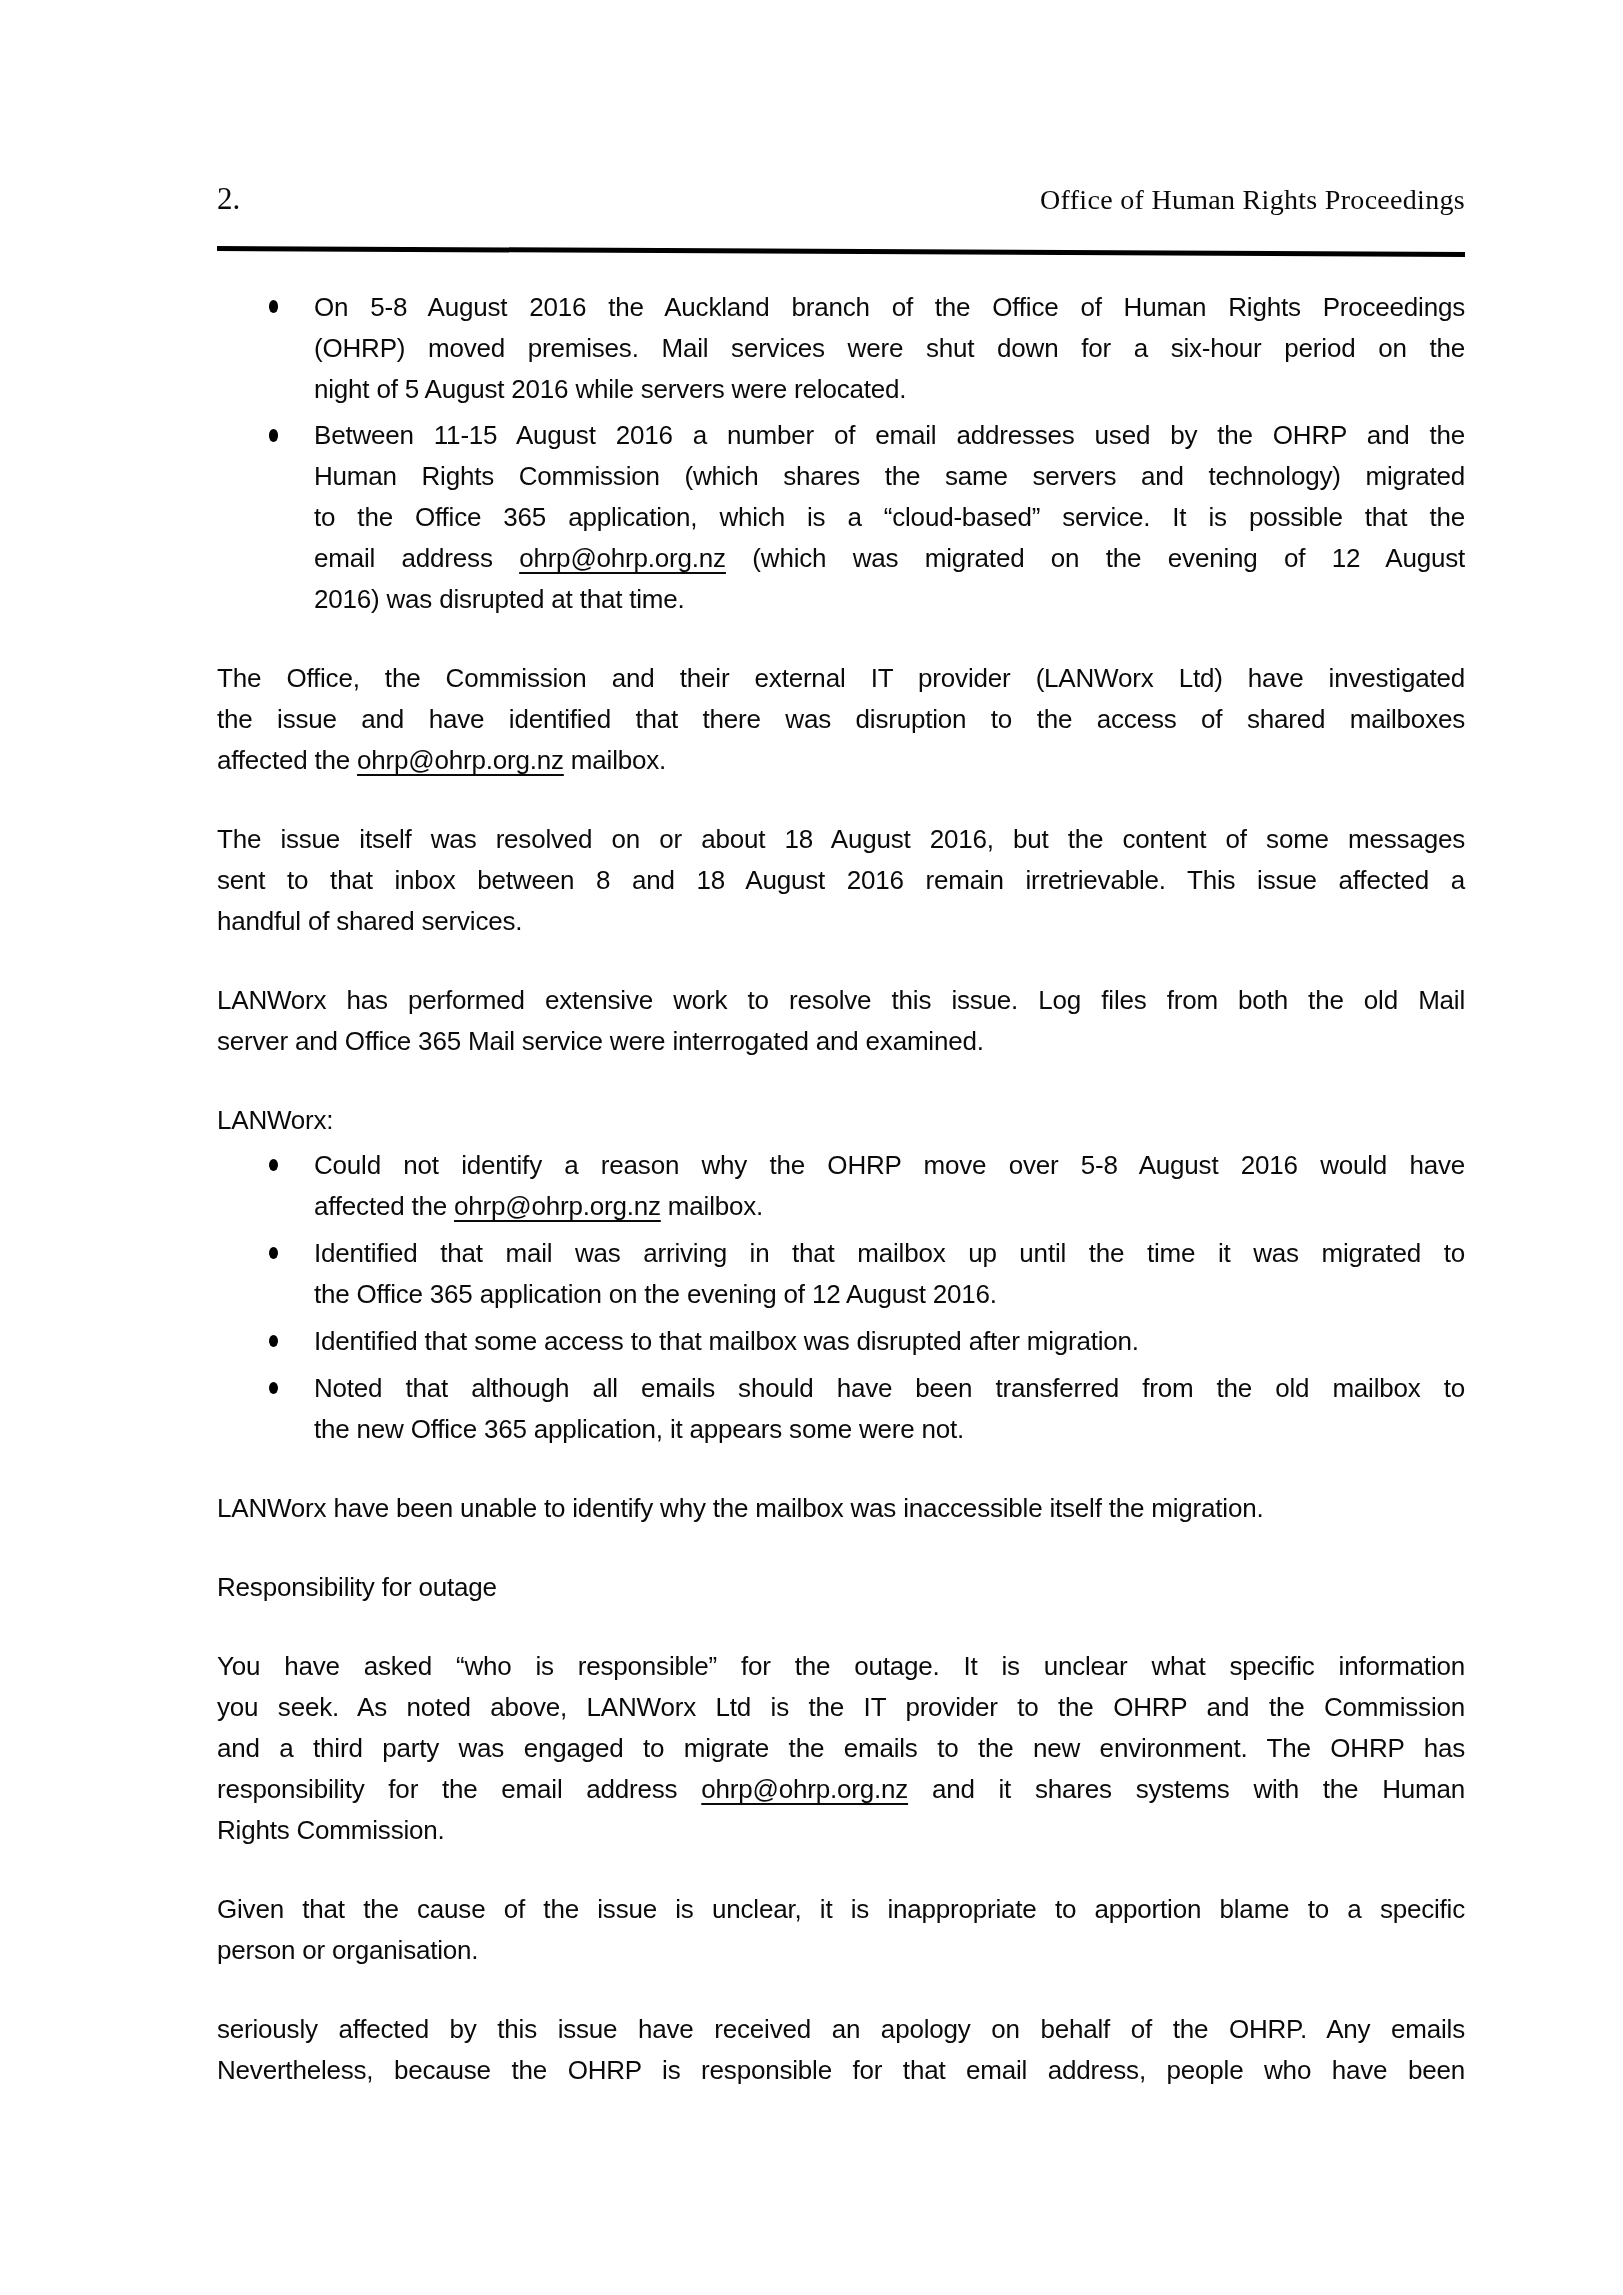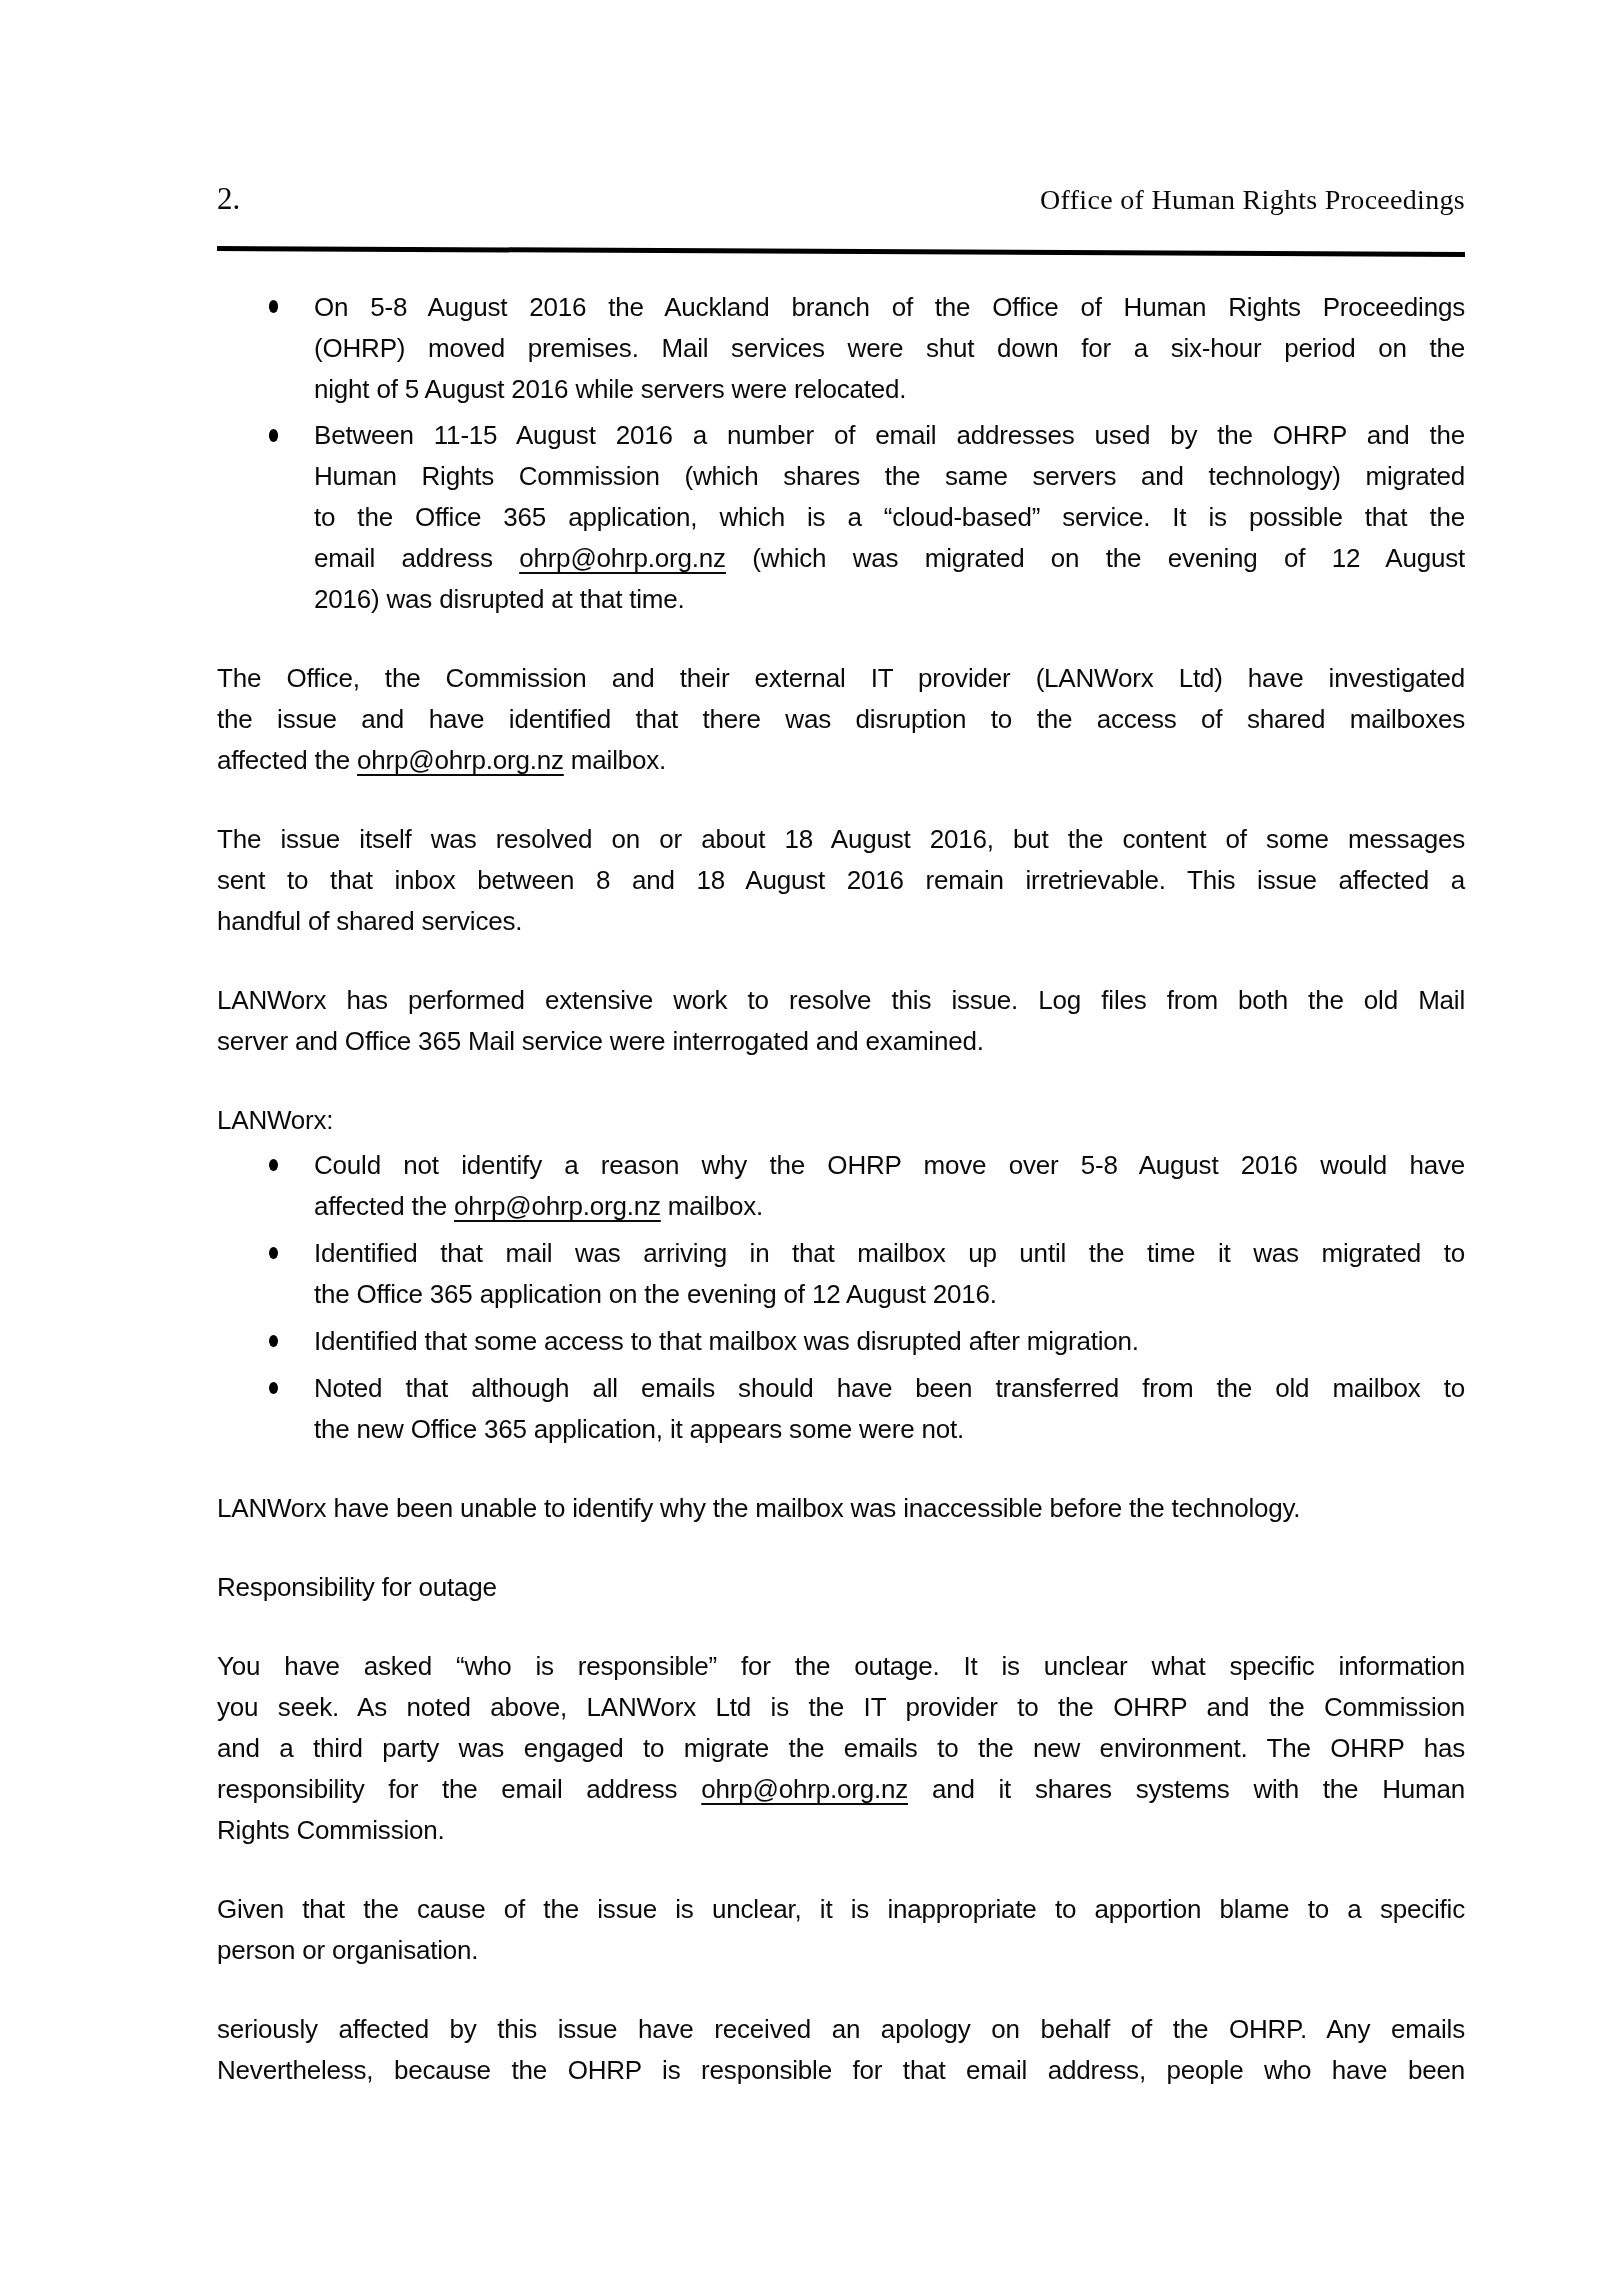--- a/index.html
+++ b/index.html
@@ -130,21 +130,21 @@
           <div class="ll">Identified that some access to that mailbox was disrupted after migration.</div>
         </div>
         <div class="li">
           <span class="dot"></span>
           <div class="jl">Noted that although all emails should have been transferred from the old mailbox to</div>
           <div class="ll">the new Office 365 application, it appears some were not.</div>
         </div>
       </div>
 
       <div class="block">
-        <div class="ll">LANWorx have been unable to identify why the mailbox was inaccessible before the technology.</div>
+        <div class="ll">LANWorx have been unable to identify why the mailbox was inaccessible itself the migration.</div>
       </div>
 
       <div class="block heading">
         <div class="ll">Responsibility for outage</div>
       </div>
 
       <div class="block">
         <div class="jl">You have asked “who is responsible” for the outage.  It is unclear what specific information</div>
         <div class="jl">you seek.  As noted above, LANWorx Ltd is the IT provider to the OHRP and the Commission</div>
         <div class="jl">and a third party was engaged to migrate the emails to the new environment.  The OHRP has</div>

